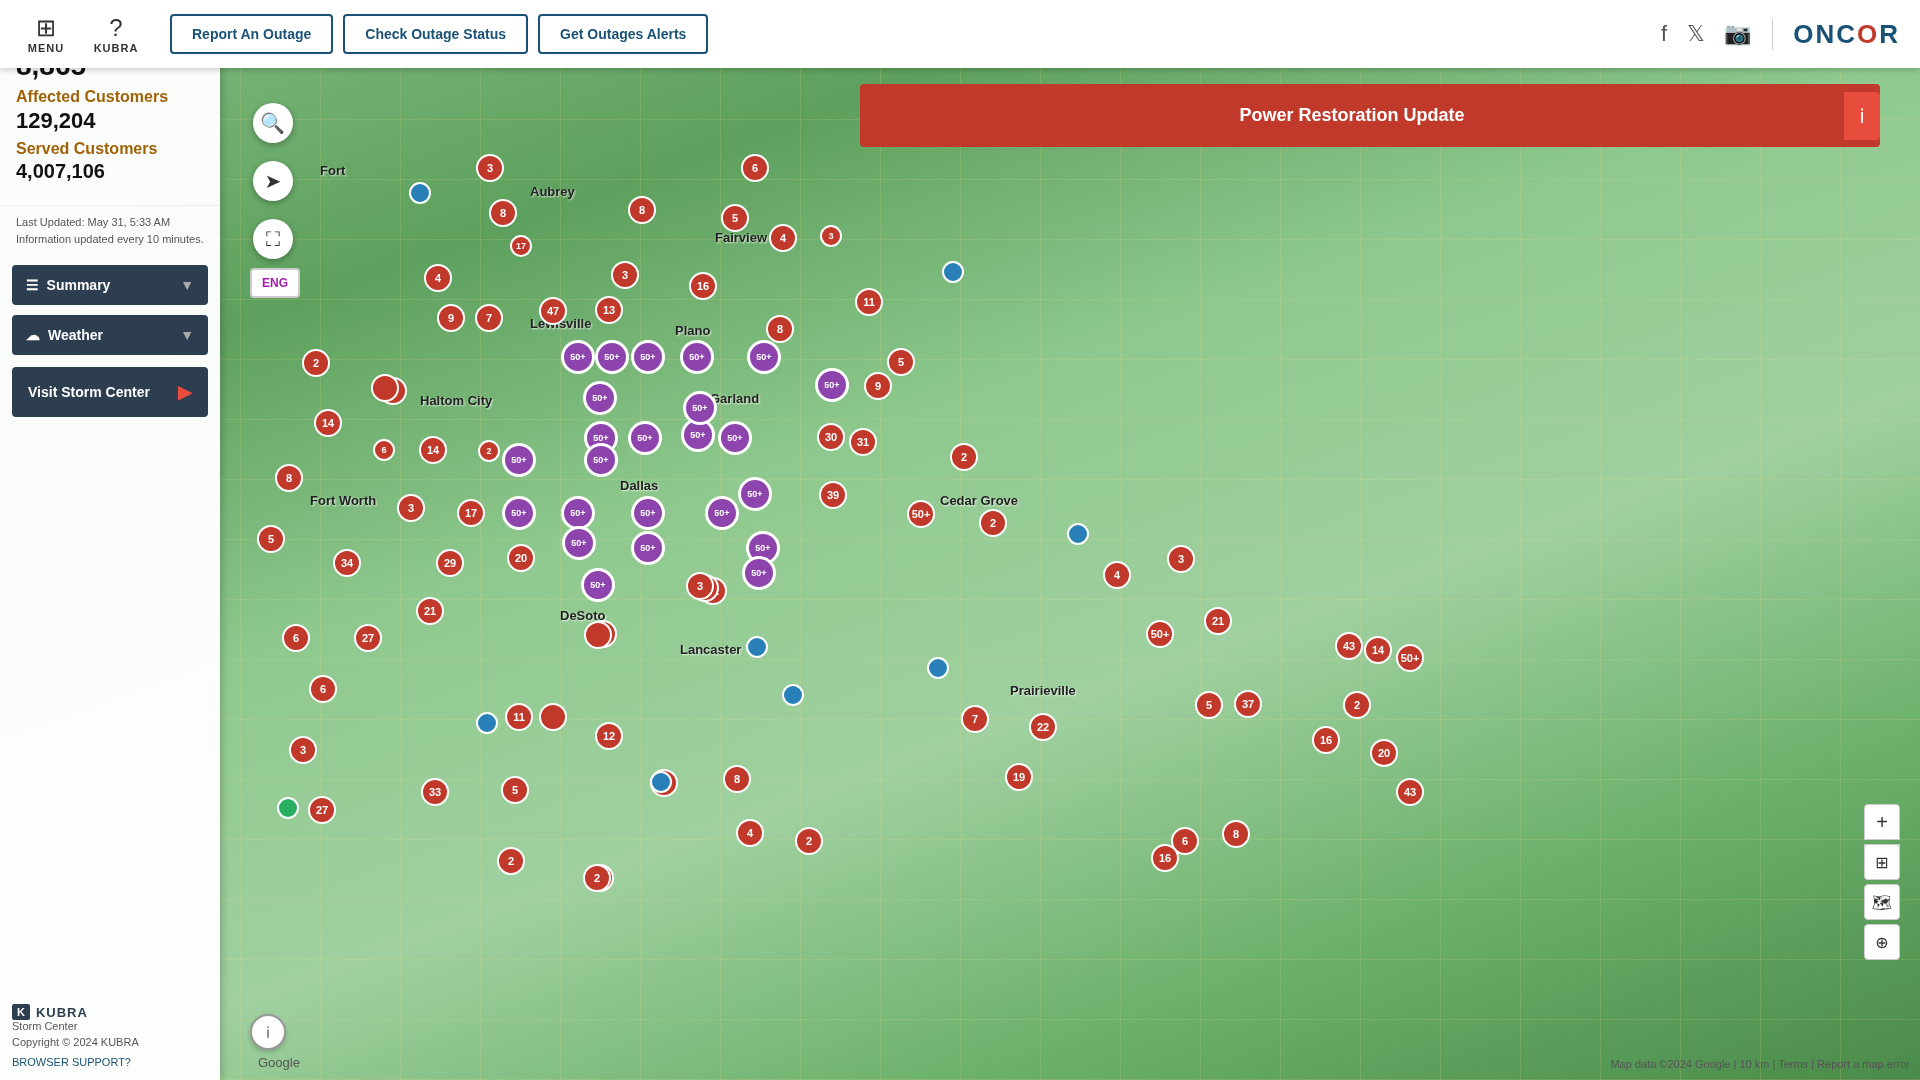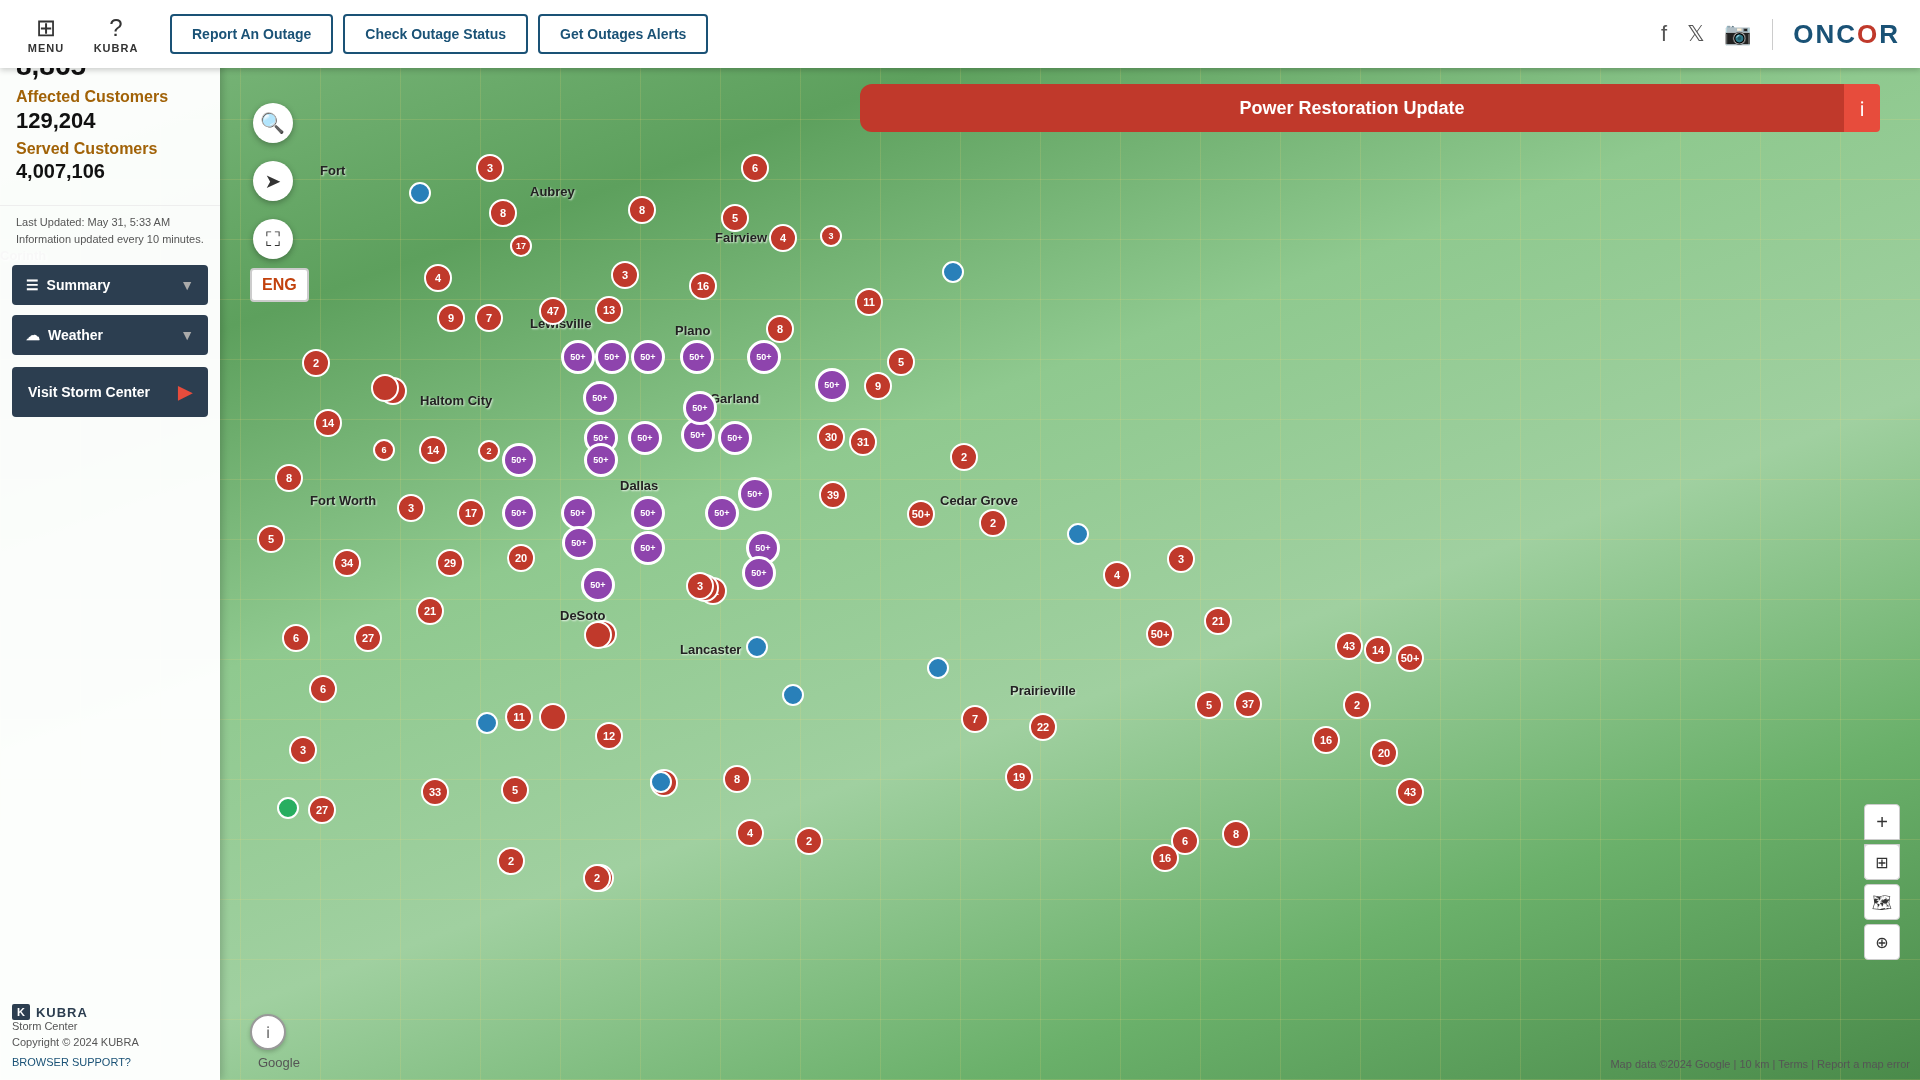--- a/index.html
+++ b/index.html
@@ -54,22 +54,22 @@
     }
 
     
     .city-label {
       position: absolute; color: #222; font-size: 13px; font-weight: 600;
       text-shadow: 1px 1px 2px rgba(255,255,255,0.8); pointer-events: none; white-space: nowrap;
     }
 
     
     #power-banner {
-      position: absolute; top: 16px; left: 860px; right: 40px; height: 48px;
-      background: #c0392b; border-radius: 12px; display: flex; align-items: center;
+      position: absolute; top: 16px; left: 860px; right: 40px; height: 63px;
+      background: #c0392b; border-radius: 4px; display: flex; align-items: center;
       justify-content: center; z-index: 50; cursor: pointer;
     }
     #power-banner-text {
       color: #fff; font-size: 18px; font-weight: bold; flex: 1; text-align: center;
     }
     #power-banner-icon {
       width: 36px; height: 48px; background: #e74c3c; border-radius: 0 4px 4px 0;
       display: flex; align-items: center; justify-content: center; color: #fff; font-size: 20px;
     }
 
@@ -205,21 +205,21 @@
       border: 2px solid #999; display: flex; align-items: center; justify-content: center;
       font-size: 16px; color: #666; cursor: pointer; box-shadow: 0 2px 4px rgba(0,0,0,0.2);
     }
 
     
     #eng-btn {
       position: absolute; left: 250px; top: 200px; z-index: 60;
     }
     .lang-btn {
       background: #fff; border: 2px solid #ccc; border-radius: 4px;
-      padding: 6px 10px; font-size: 16px; font-weight: bold; color: #c2410c; cursor: pointer;
+      padding: 6px 10px; font-size: 12px; font-weight: bold; color: #a21caf; cursor: pointer;
     }
   </style>
 </head>
 <body>
 
 <div id="header">
   <div id="header-left">
     <div class="header-icon-btn">
       <span class="icon-grid">⊞</span>
       <span class="icon-label">MENU</span>

